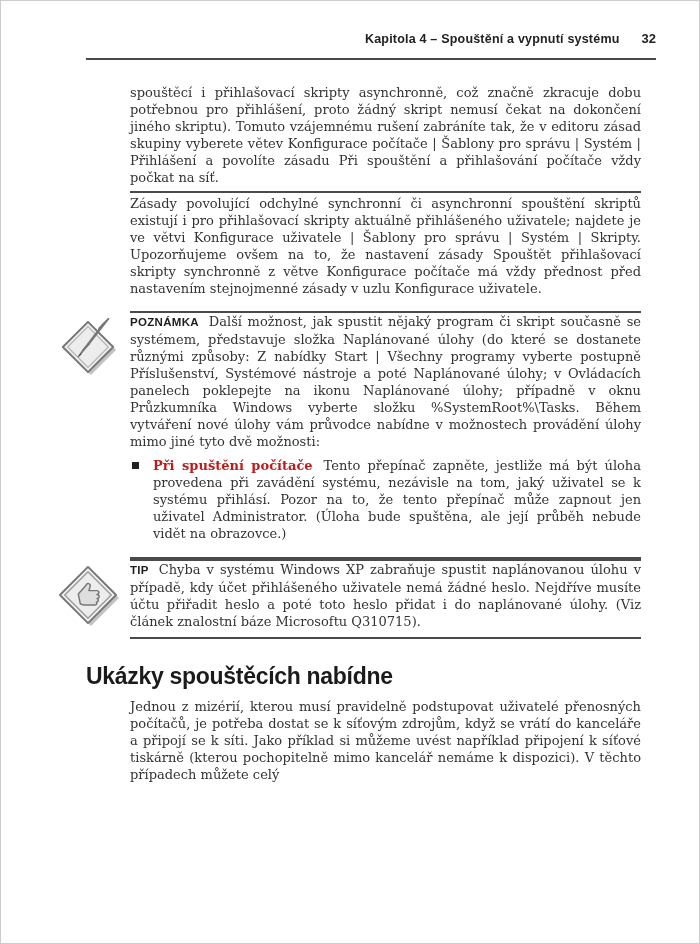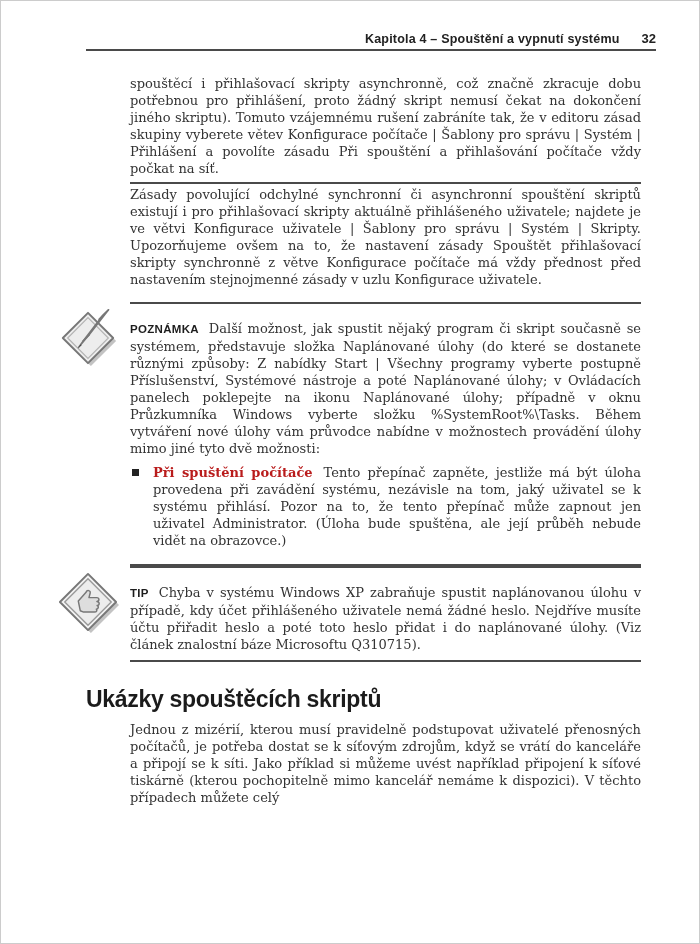--- a/index.html
+++ b/index.html
@@ -12,42 +12,42 @@
     border:1px solid #cccccc;
     overflow:hidden;
     color:#333333;
     font-family:"DejaVu Serif", serif;
   }
   
   .running-head {
     margin:30px 43px 0 85px;
     display:flex; justify-content:flex-end; align-items:baseline;
     border-bottom:2px solid #4a4a4a;
-    padding-bottom:3px;
+    padding-bottom:12px;
     font-family:"Liberation Sans", sans-serif;
     font-weight:bold; font-size:12.5px; color:#222222;
   }
   .running-head .chap { letter-spacing:0.2px; }
   .running-head .pageno { margin-left:22px; font-size:13px; }
   
   .body-col { margin-left:129px; width:511px; }
   p.body-text {
     font-size:13px; line-height:17px; text-align:justify;
     color:#333333;
   }
   .para-1 { margin-top:24px; }
   .rule { height:0; border-bottom:2px solid #4a4a4a; }
   .rule-after-p1 { margin-top:5px; }
   .para-2 { margin-top:2px; }
   
   .callout {
     position:relative;
     border-top:2px solid #4a4a4a;
     border-bottom:2px solid #4a4a4a;
-    padding:16px 0 7px 0;
+    padding:0 0 7px 0;
   }
   .note-block { margin-top:14px; }
   .tip-block  { }
   .callout-icon {
     position:absolute; left:-73px; top:3px; width:62px; height:62px;
   }
   .callout-label {
     font-family:"Liberation Sans", sans-serif;
     font-weight:bold; font-size:11.5px; color:#1d1d1d;
     letter-spacing:0.3px; margin-right:10px;
@@ -122,20 +122,20 @@
         <polygon points="32,3 61,32 32,61 3,32" fill="#f2f2f2" stroke="#777777" stroke-width="2" stroke-linejoin="round"></polygon>
         <polygon points="32,8 56,32 32,56 8,32" fill="#ededed" stroke="#999999" stroke-width="1.4"></polygon>
         <path d="M24 41 L22 31 L30 22 C31 19 35 20 34.2 23 L33 27.5 L41 27.5 C44 27.5 44 31.2 41.2 31.4 C44.4 31.8 44.2 35.4 41.4 35.6 C43.6 36.4 42.8 39.2 40.6 39.4 C41.8 40.6 40.8 42.4 38.8 42.4 L27.5 42.4 Z" fill="#dedede" stroke="#777777" stroke-width="1.5" stroke-linejoin="round"></path>
       </svg>
       <p class="body-text">
         <span class="callout-label">TIP</span><span>Chyba v systému Windows XP zabraňuje spustit naplánovanou úlohu v případě, kdy účet přihlášeného uživatele nemá žádné heslo. Nejdříve musíte účtu přiřadit heslo a poté toto heslo přidat i do naplánované úlohy. (Viz článek znalostní báze Microsoftu Q310715).</span>
       </p>
     </div>
   </div>
 
-  <h1 class="section-heading">Ukázky spouštěcích skriptů</h1>
+  <h1 class="section-heading">Ukázky spouštěcích nabídne</h1>
 
 
   <div class="body-col">
     <p class="body-text last-para">Jednou z mizérií, kterou musí pravidelně podstupovat uživatelé přenosných počítačů, je potřeba dostat se k síťovým zdrojům, když se vrátí do kanceláře a připojí se k síti. Jako příklad si můžeme uvést například připojení k síťové tiskárně (kterou pochopitelně mimo kancelář nemáme k dispozici). V těchto případech můžete celý</p>
   </div>
 
 </div>
 
 </body></html>

